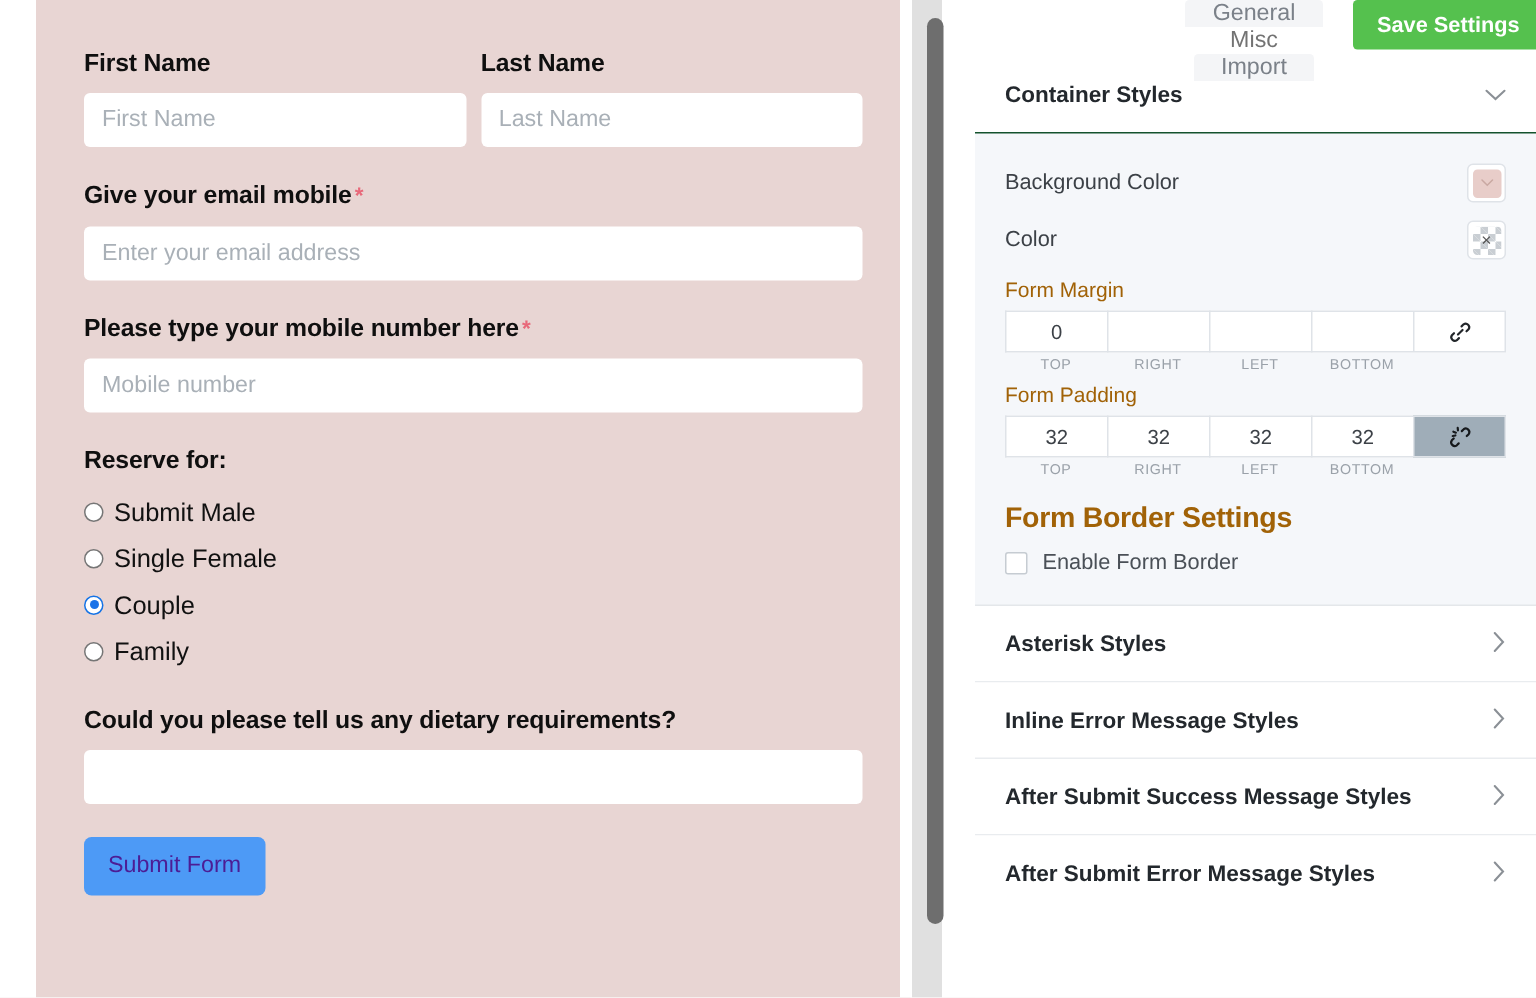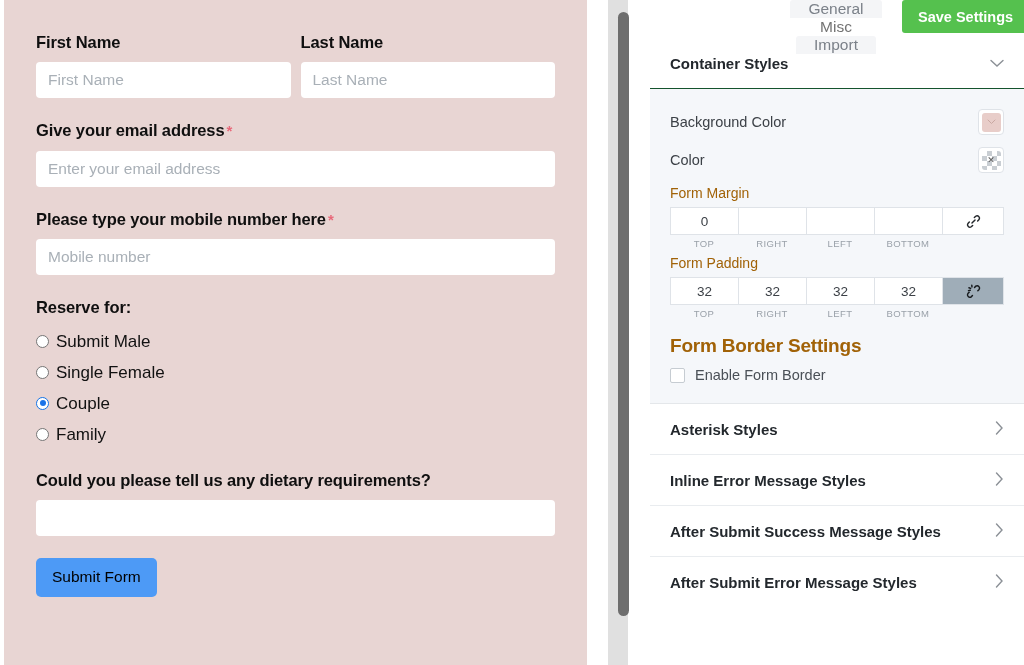--- a/index.html
+++ b/index.html
@@ -10,21 +10,21 @@
   }
   #app { position: relative; width: 1024px; height: 665px; display: flex; }
 
   
   .preview-pane {
     width: 600px; height: 665px;
     background: #ffffff;
     position: relative; flex: 0 0 600px;
   }
   .form-card {
-    position: absolute; left: 4px; top: 0; width: 583px; height: 665px;
+    position: absolute; left: 24px; top: 0; width: 583px; height: 665px;
     background: #e8d5d3;
     padding: 32px;
     overflow: hidden;
   }
   .row-2col { display: flex; gap: 10px; }
   .fld { margin-bottom: 8px; }
   .fld.half { flex: 1 1 0; min-width: 0; }
   .f-label {
     font-size: 16.5px; font-weight: bold; color: #0f0f0f;
     line-height: 1.3; margin-bottom: 9px; display: block;
@@ -59,21 +59,21 @@
   }
   .radio-dot.on { border: 1px solid #1473e6; background: #ffffff; }
   .radio-dot.on::after {
     content: ""; position: absolute; left: 2.5px; top: 2.5px;
     width: 6px; height: 6px; border-radius: 50%; background: #1b73e8;
   }
   .radio-label { font-size: 17px; color: #111; line-height: 1; }
 
   .submit-btn {
     margin-top: 14px;
-    display: inline-block; background: #4d9af6; color: #000000;
+    display: inline-block; background: #4d9af6; color: #4c1d95;
     border: none; border-radius: 5px;
     padding: 10px 16px 11px; font-size: 15.5px;
     font-family: "Liberation Sans", sans-serif; cursor: pointer;
   }
 
   
   .scroll-col {
     position: absolute; left: 600px; top: 0;
     width: 50px; height: 665px; background: #ffffff;
   }
@@ -199,21 +199,21 @@
         </div>
         <div class="fld half">
           <label class="f-label">Last Name</label>
           <input class="f-input" type="text" placeholder="Last Name" style="">
         </div>
       </div>
 
       <div class="gap-lg"></div>
 
       <div class="fld">
-        <label class="f-label"><span>Give your email address</span><span class="req-star">*</span></label>
+        <label class="f-label"><span>Give your email mobile</span><span class="req-star">*</span></label>
         <input class="f-input" type="text" placeholder="Enter your email address" style="">
       </div>
 
       <div class="gap-lg"></div>
 
       <div class="fld">
         <label class="f-label"><span>Please type your mobile number here</span><span class="req-star">*</span></label>
         <input class="f-input" type="text" placeholder="Mobile number" style="">
       </div>
 

